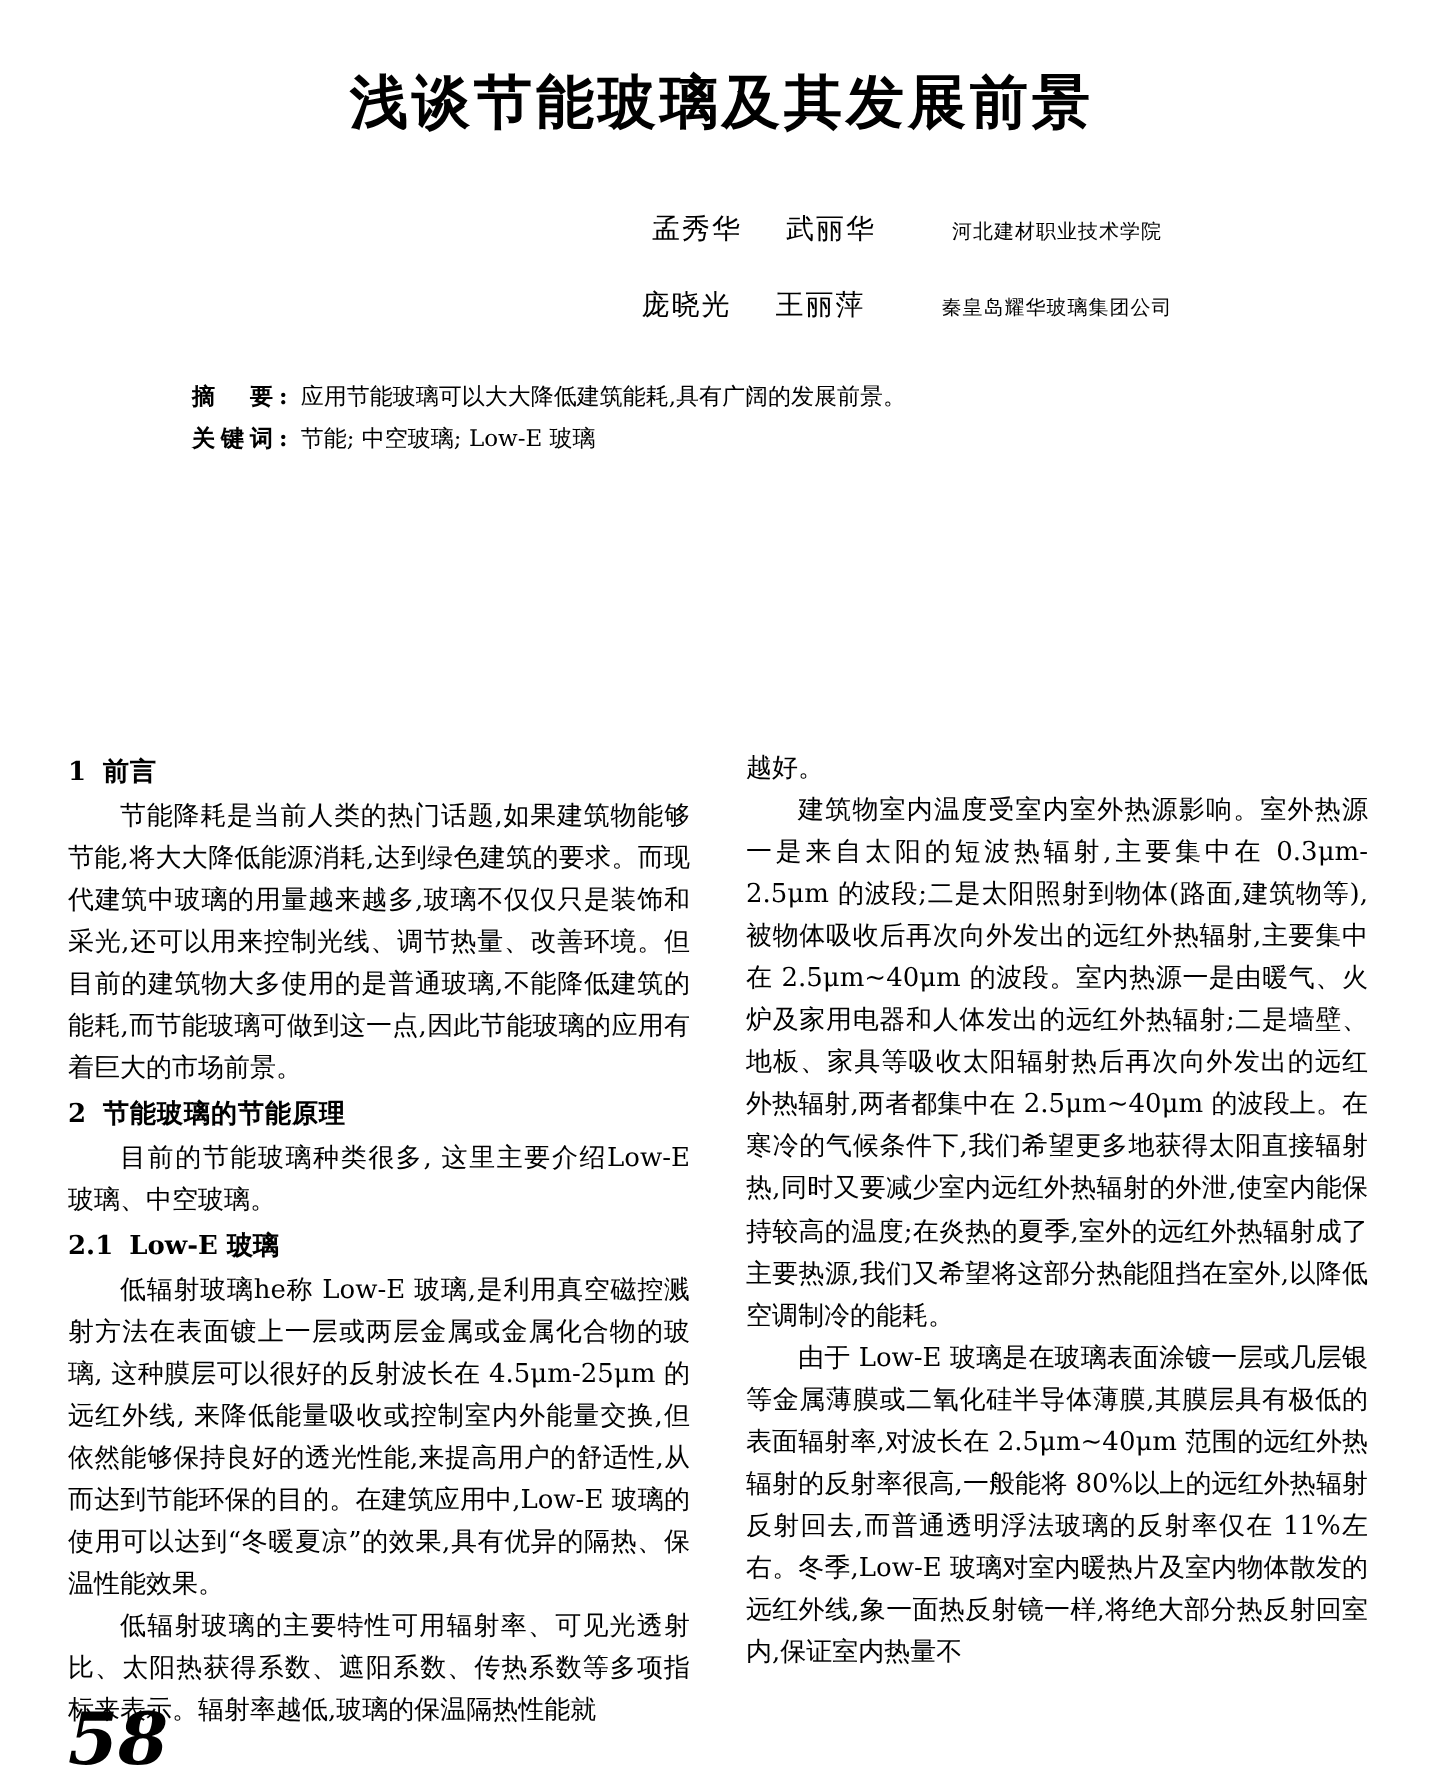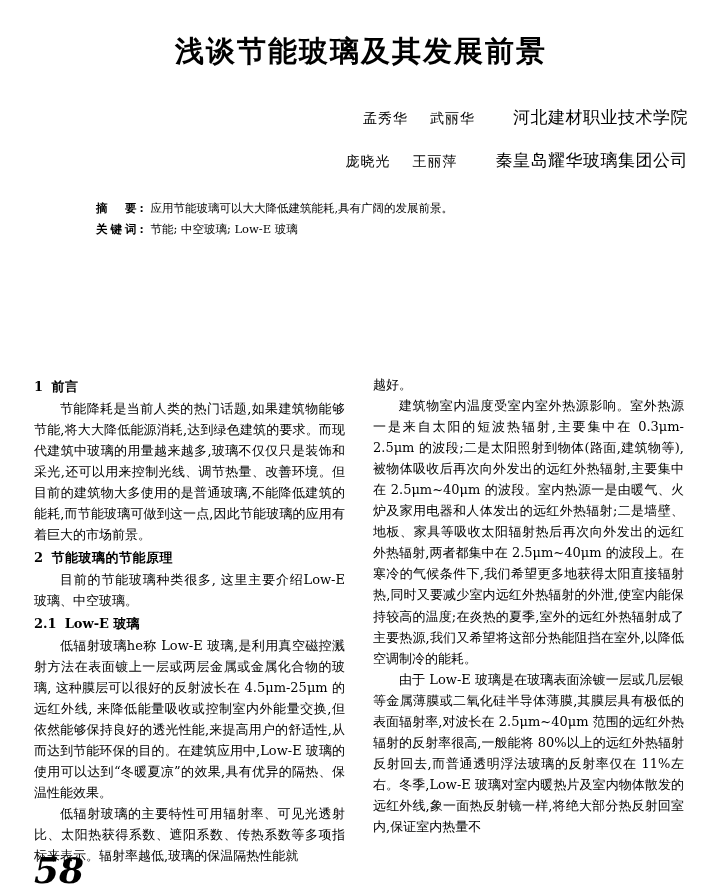--- a/index.html
+++ b/index.html
@@ -31,36 +31,36 @@
     margin-bottom: 6px;
     font-family: "DejaVu Serif", "Liberation Serif", serif;
   }
   .authors {
     margin-top: 34px;
     font-size: 13.5px;
   }
   .author-row {
     display: flex;
     align-items: baseline;
-    justify-content: flex-end;
+    justify-content: center;
     margin-bottom: 13px;
     padding-left: 185px;
     margin-top: 20px;
   }
   .author-names {
     width: 150px;
     letter-spacing: 1px;
     font-size: 14px;
   }
   .author-names .gap {
     display: inline-block;
     width: 22px;
   }
   .author-affil {
-    font-size: 17px;
+    font-size: 10px;
     letter-spacing: 0.5px;
   }
   .abstract-block {
     margin-top: 26px;
     padding-left: 62px;
     padding-right: 58px;
     font-size: 11.5px;
     line-height: 1.85;
   }
   .abs-line {

